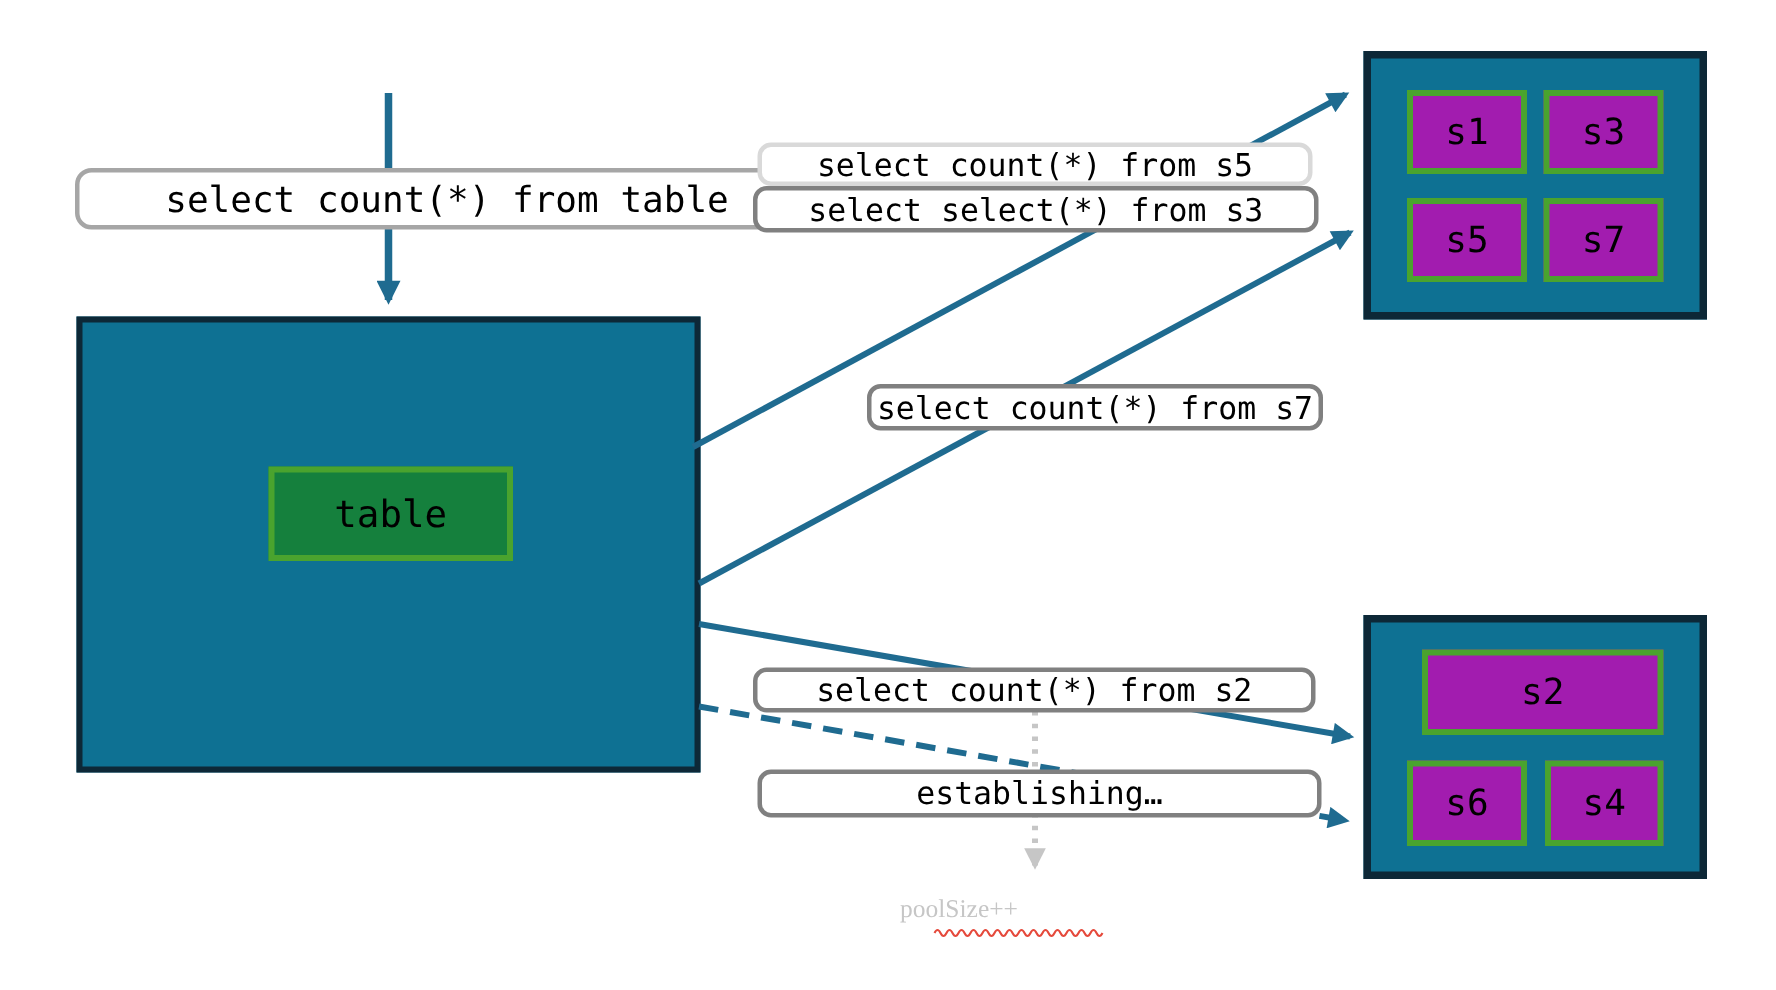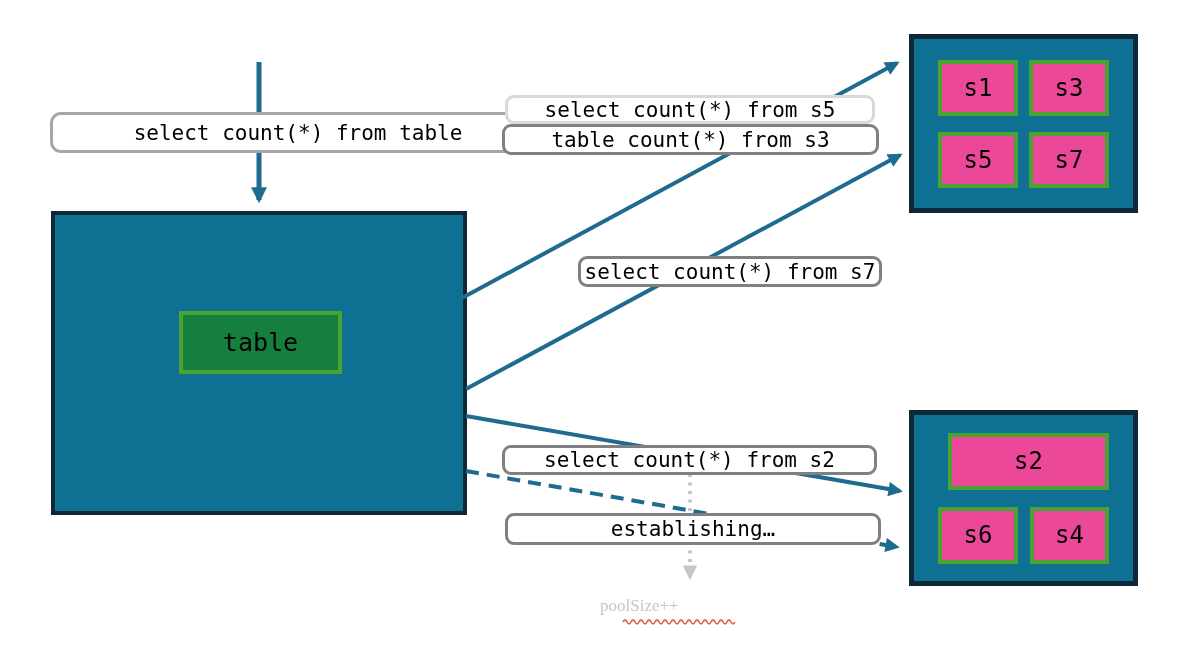--- a/index.html
+++ b/index.html
@@ -18,21 +18,21 @@
   .pool{
     display:grid;align-content:center;justify-content:center;
     border-width:5px;
   }
   .pool-top{left:909px;top:34px;width:229px;height:179px;
     grid-template-columns:80px 80px;grid-auto-rows:56px;gap:16px 11px;}
   .pool-bottom{left:909px;top:410px;width:229px;height:176px;
     grid-template-columns:80px 79px;grid-auto-rows:57px;gap:17px 12px;}
 
   .shard{
-    box-sizing:border-box;background:#ec4899;
+    box-sizing:border-box;background:#a21caf;
     border:4px solid var(--green-border,#4aa32e);
     display:flex;align-items:center;justify-content:center;
     font-size:24px;color:var(--text,#000);
   }
   .shard.wide{grid-column:1 / span 2;margin-left:10px;}
 
   .main-box{left:51px;top:211px;width:416px;height:304px;}
   .table-name{
     position:absolute;left:124px;top:96px;width:163px;height:63px;
     box-sizing:border-box;background:#15803d;
@@ -44,21 +44,21 @@
   
   .qlabel{
     position:absolute;box-sizing:border-box;background:#fff;
     border:3px solid var(--label-border,#808080);border-radius:9px;
     display:flex;align-items:center;justify-content:center;
     font-size:21px;color:var(--text,#000);white-space:nowrap;
   }
   .qlabel.medium{border-color:var(--label-border-medium,#a6a6a6);}
   .qlabel.light{border-color:var(--label-border-light,#d9d9d9);}
 
-  .lab-incoming{left:50px;top:112px;width:496px;height:41px;font-size:21px;border-radius:11px;}
+  .lab-incoming{left:50px;top:112px;width:496px;height:41px;font-size:24px;border-radius:11px;}
   .lab-s5{left:505px;top:95px;width:370px;height:29px;}
   .lab-s3{left:502px;top:124px;width:377px;height:31px;}
   .lab-s7{left:578px;top:256px;width:304px;height:31px;}
   .lab-s2{left:502px;top:445px;width:375px;height:30px;}
   .lab-est{left:505px;top:513px;width:376px;height:32px;}
 
   
   svg.arrows{position:absolute;left:0;top:0;pointer-events:none;}
   .ln-teal{stroke:var(--arrow-teal,#1f6b90);stroke-width:4;fill:none;}
   .ln-teal.thick{stroke-width:5;}
@@ -121,21 +121,21 @@
     <line class="ln-gray" x1="690" y1="457" x2="690" y2="577" marker-end="url(#head-gray)"></line>
   </svg>
 
   <div class="qlabel medium lab-incoming">
     <span>select count(*) from table</span>
   </div>
   <div class="qlabel light lab-s5">
     <span>select count(*) from s5</span>
   </div>
   <div class="qlabel lab-s3">
-    <span>table count(*) from s3</span>
+    <span>select select(*) from s3</span>
   </div>
   <div class="qlabel lab-s7">
     <span>select count(*) from s7</span>
   </div>
   <div class="qlabel lab-s2">
     <span>select count(*) from s2</span>
   </div>
   <div class="qlabel lab-est">
     <span>establishing…</span>
   </div>

